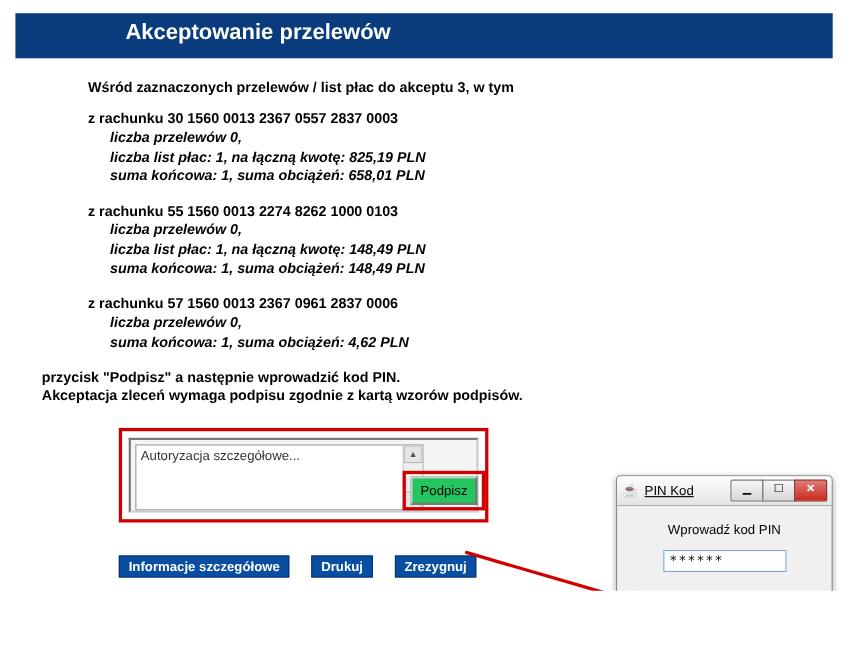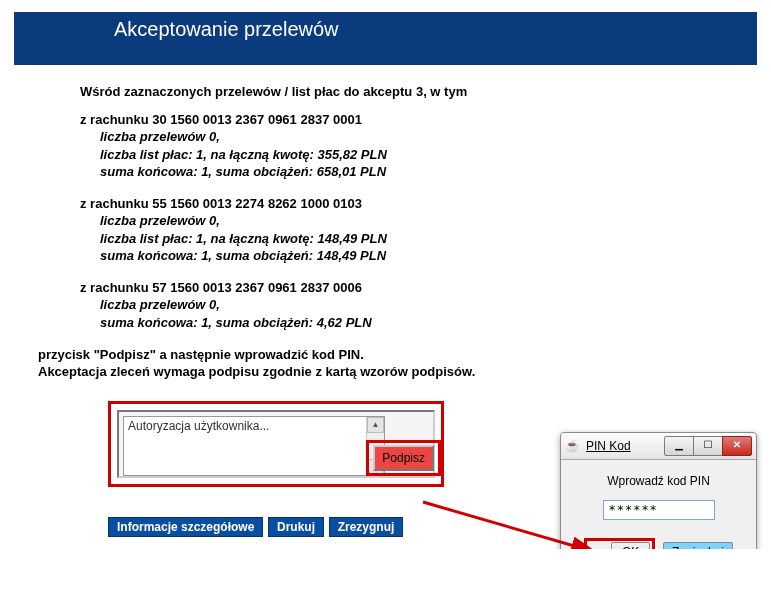--- a/index.html
+++ b/index.html
@@ -8,23 +8,23 @@
     color: #000;
     margin: 0;
     padding: 12px 20px;
     width: 771px;
     box-sizing: border-box;
     position: relative;
   }
   .header-bar {
     background: #0a3c7d;
     color: #fff;
-    font-weight: normal;
+    font-weight: bold;
     font-size: 20px;
-    padding: 6px 0 24px 100px;
+    padding: 6px 0 12px 100px;
     margin: 0 -6px 18px -6px;
   }
   .content-block {
     padding-left: 60px;
     font-weight: bold;
     line-height: 1.35;
   }
   .acct-group { margin: 10px 0 14px 0; }
   .acct-details { padding-left: 20px; font-style: italic; }
   .instructions {
@@ -82,35 +82,35 @@
   .scroll-arrow.dn { position: absolute; bottom: 0; }
   .auth-sign {
     position: absolute;
     right: -8px; top: 28px;
     padding: 2px 4px;
     border: 3px solid #d10000;
   }
   .auth-sign-btn {
     font-size: 12px;
     padding: 4px 7px;
-    background: #ef4444;
+    background: #22c55e;
     border: 2px outset #ccc;
     cursor: pointer;
   }
   .bottom-buttons {
     margin: 30px 0 0 88px;
   }
   .blue-btn {
     background: #0a4ea2;
     color: #fff;
     font-size: 12px;
     font-weight: bold;
     border: 1px solid #05336c;
     padding: 2px 8px;
-    margin-right: 1px;
+    margin-right: 16px;
     cursor: pointer;
   }
   
   .pin-window {
     position: absolute;
     left: 560px;
     top: 432px;
     width: 195px;
     background: #f0f0f0;
     border: 1px solid #8a8a8a;
@@ -215,24 +215,24 @@
 <body>
 
 <div class="header-bar">
   <span>Akceptowanie przelewów</span>
 </div>
 
 <div class="content-block">
   <div>Wśród zaznaczonych przelewów / list płac do akceptu 3, w tym</div>
 
   <div class="acct-group">
-    <div>z rachunku 30 1560 0013 2367 0961 2837 0001</div>
+    <div>z rachunku 30 1560 0013 2367 0557 2837 0003</div>
     <div class="acct-details">
       <div>liczba przelewów 0,</div>
-      <div>liczba list płac: 1, na łączną kwotę: 355,82 PLN</div>
+      <div>liczba list płac: 1, na łączną kwotę: 825,19 PLN</div>
       <div>suma końcowa: 1, suma obciążeń: 658,01 PLN</div>
     </div>
   </div>
 
   <div class="acct-group">
     <div>z rachunku 55 1560 0013 2274 8262 1000 0103</div>
     <div class="acct-details">
       <div>liczba przelewów 0,</div>
       <div>liczba list płac: 1, na łączną kwotę: 148,49 PLN</div>
       <div>suma końcowa: 1, suma obciążeń: 148,49 PLN</div>
@@ -249,21 +249,21 @@
 </div>
 
 <div class="instructions">
   <div>przycisk "Podpisz" a następnie wprowadzić kod PIN.</div>
   <div>Akceptacja zleceń wymaga podpisu zgodnie z kartą wzorów podpisów.</div>
 </div>
 
 <div class="auth-box-wrap">
   <div class="auth-inner">
     <div class="auth-textarea-wrap">
-      <div class="auth-textarea">Autoryzacja użytkownika...</div>
+      <div class="auth-textarea">Autoryzacja szczegółowe...</div>
       <div class="auth-scroll">
         <div class="scroll-arrow up">▲</div>
         <div class="scroll-arrow dn">▼</div>
       </div>
     </div>
     <div class="auth-sign">
       <button class="auth-sign-btn">Podpisz</button>
     </div>
   </div>
 </div>

